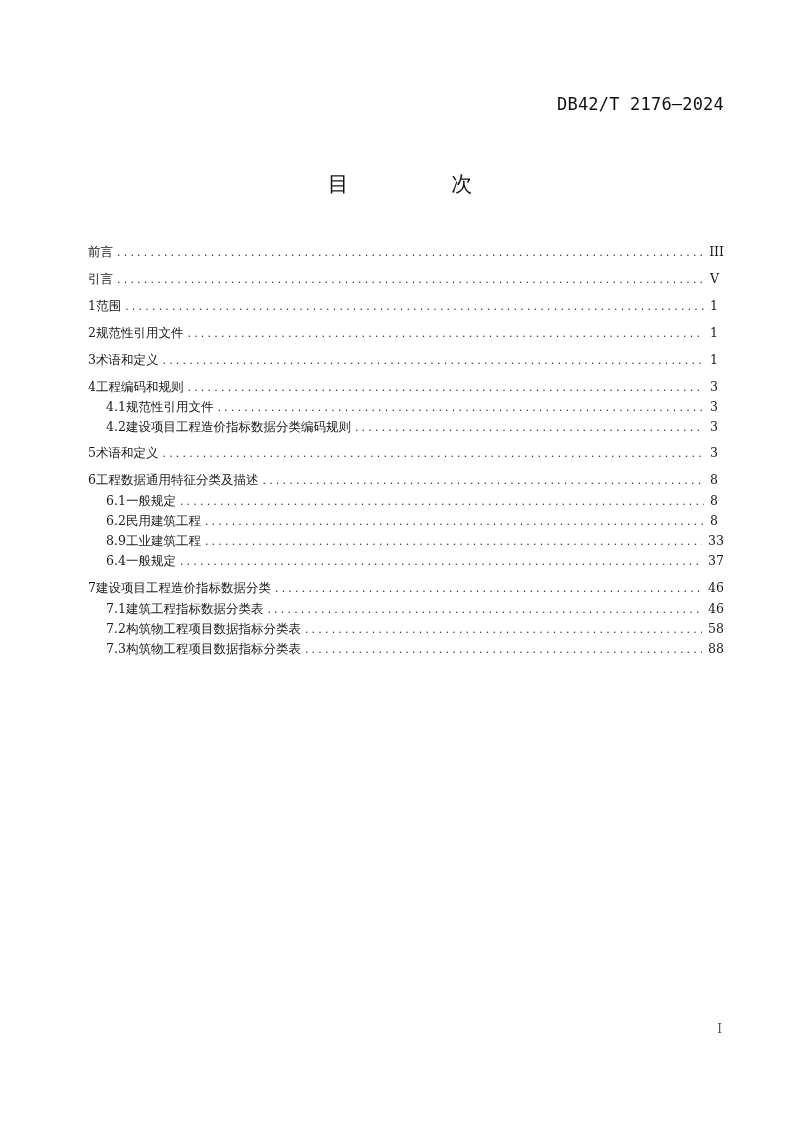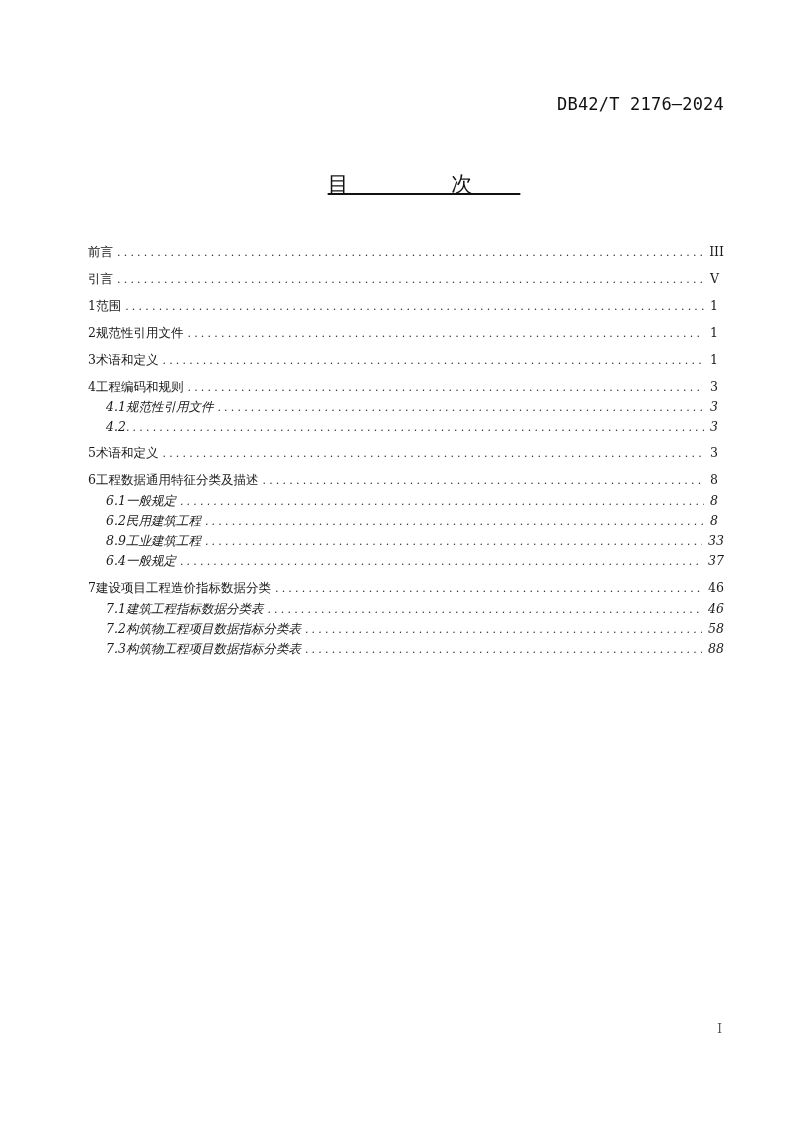--- a/index.html
+++ b/index.html
@@ -1,25 +1,25 @@
 <!DOCTYPE html>
 <html><head>
   <meta charset="utf-8">
   <style>
     html, body { margin: 0; padding: 0; background: #ffffff; }
     body { width: 800px; height: 1132px; position: relative; overflow: hidden;
            font-family: "DejaVu Serif", "Liberation Serif", serif; color: #1a1a1a; }
     .std-code { position: absolute; top: 94px; right: 76px; font-family: "DejaVu Sans Mono", "Liberation Mono", monospace;
                 font-size: 17px; color: #111; letter-spacing: 0.2px; }
     .toc-title { position: absolute; top: 170px; left: 0; width: 800px; text-align: center;
-                 font-family: "DejaVu Sans", sans-serif; font-size: 21px; letter-spacing: 48px; padding-left: 48px; box-sizing: border-box; color: #111; text-decoration: underline; }
+                 font-family: "DejaVu Sans", sans-serif; font-size: 21px; letter-spacing: 48px; padding-left: 48px; box-sizing: border-box; color: #111; }
     .toc { position: absolute; top: 240px; left: 88px; width: 636px; }
     .row { position: absolute; left: 0; width: 636px; height: 20px; display: flex; align-items: baseline;
            font-size: 12.5px; line-height: 20px; white-space: nowrap; }
-    .row.l2 { left: 18px; width: 618px; font-style: italic; }
+    .row.l2 { left: 18px; width: 618px; }
     .num { display: inline-block; }
     .row.l1 .num { width: 20px; }
     .row.l2 .num { width: 36px; }
     .label { flex: 0 0 auto; padding-right: 4px; }
     .dots { flex: 1 1 auto; overflow: hidden; color: #333; letter-spacing: 3.2px; font-size: 11px; }
     .dots::before { content: "...................................................................................................................................................................................................................."; }
     .page { flex: 0 0 auto; padding-left: 6px; min-width: 14px; }
     .page-num { position: absolute; top: 1022px; right: 78px; font-size: 12px; color: #555; }
   </style>
 </head>
@@ -64,20 +64,21 @@
     <span class="page">3</span>
   </div>
   <div class="row l2" style="top:157px">
     <span class="num">4.1</span>
     <span class="label">规范性引用文件</span>
     <span class="dots"></span>
     <span class="page">3</span>
   </div>
   <div class="row l2" style="top:177px">
     <span class="num">4.2</span>
+    <span class="label">建设项目工程造价指标数据分类编码规则</span>
     <span class="dots"></span>
     <span class="page">3</span>
   </div>
   <div class="row l1" style="top:203px">
     <span class="num">5</span>
     <span class="label">术语和定义</span>
     <span class="dots"></span>
     <span class="page">3</span>
   </div>
   <div class="row l1" style="top:230px">

